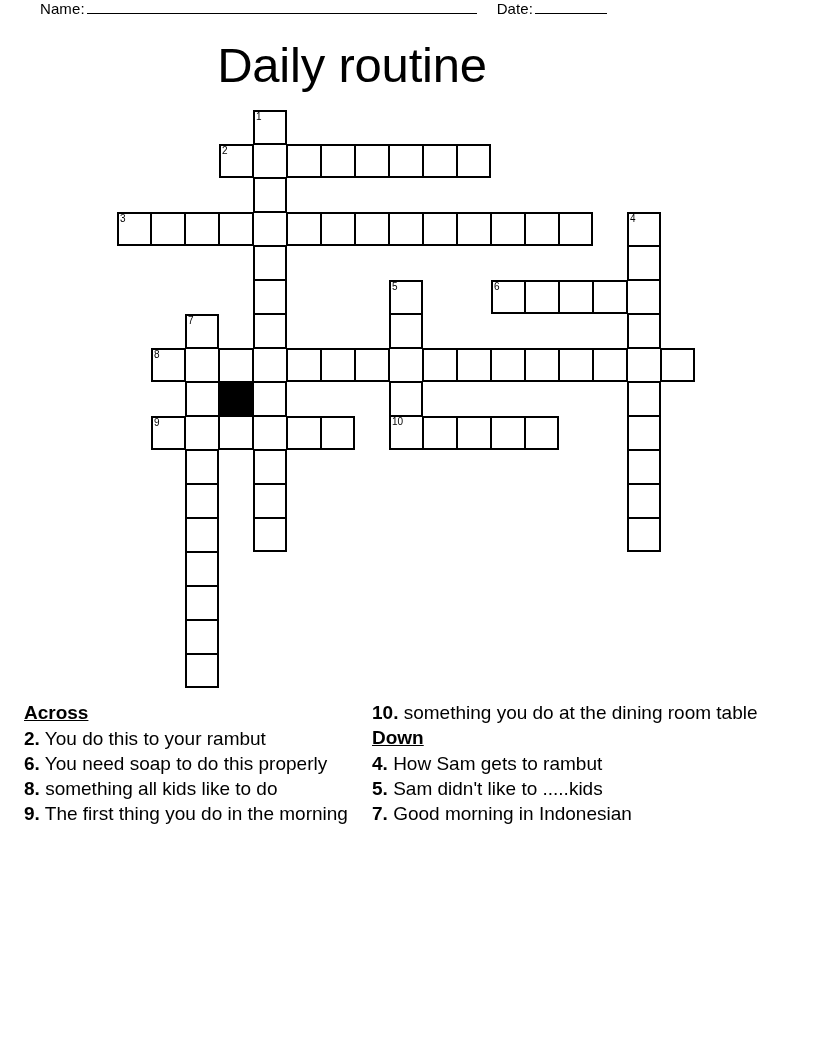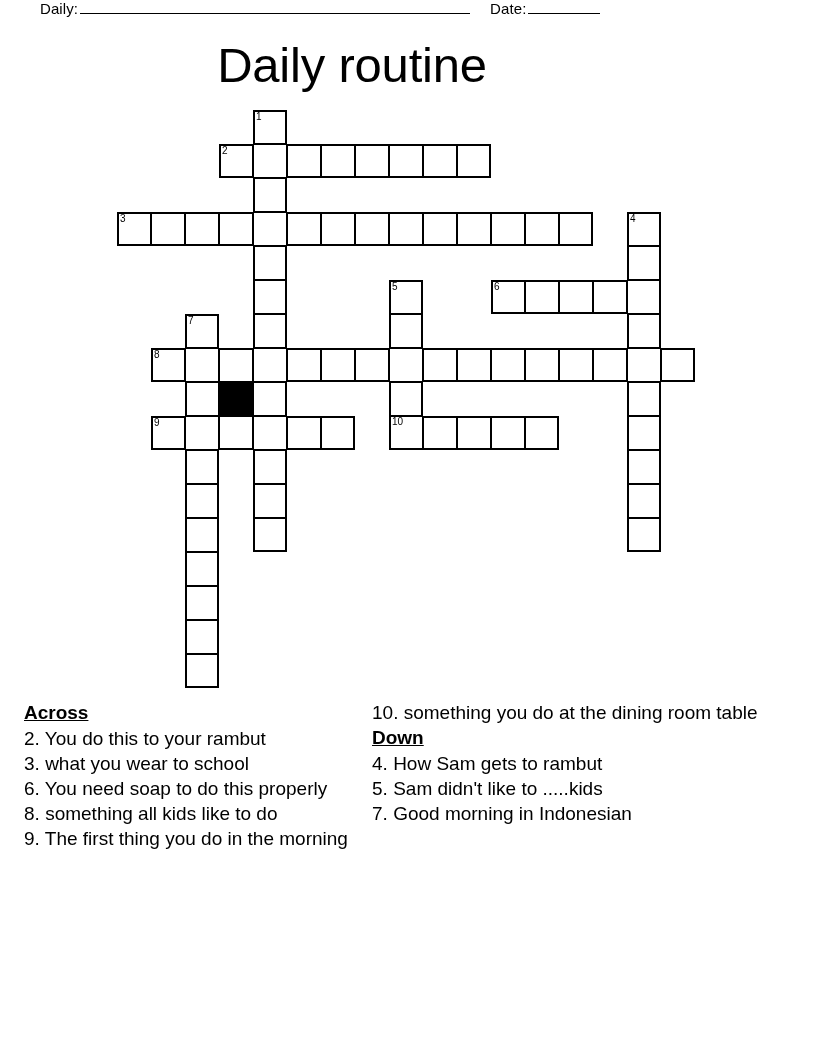--- a/index.html
+++ b/index.html
@@ -97,27 +97,27 @@
   .clue-head {
     font-weight: bold;
     text-decoration: underline;
     font-size: 19px;
     line-height: 26px;
   }
   .clue {
     font-size: 19px;
     line-height: 25px;
   }
-  .clue .n { font-weight: normal; }
+  .clue .n { font-weight: bold; }
 </style>
 </head>
 <body>
 
 <div class="namebar">
-  <span class="label">Daily:</span>
+  <span class="label">Name:</span>
   <span class="rule rule-name"></span>
   <span class="gap"></span>
   <span class="label">Date:</span>
   <span class="rule rule-date"></span>
 </div>
 
 <div class="puzzle-title">Daily routine</div>
 
 <div id="grid">
     <div class="cell thick-t thick-l thick-r" style="left: 253px; top: 110px;">
@@ -228,24 +228,20 @@
 
 <div class="clues">
 
   <div class="clue-col clue-col-left">
     <div class="clue-head">Across</div>
     <div class="clue">
       <span class="n">2.</span>
       <span>You do this to your rambut</span>
     </div>
     <div class="clue">
-      <span class="n">3.</span>
-      <span>what you wear to school</span>
-    </div>
-    <div class="clue">
       <span class="n">6.</span>
       <span>You need soap to do this properly</span>
     </div>
     <div class="clue">
       <span class="n">8.</span>
       <span>something all kids like to do</span>
     </div>
     <div class="clue">
       <span class="n">9.</span>
       <span>The first thing you do in the morning</span>

